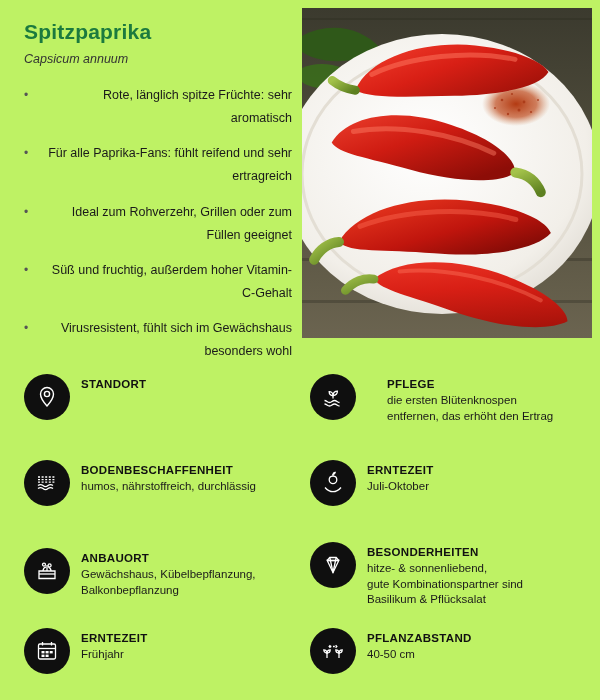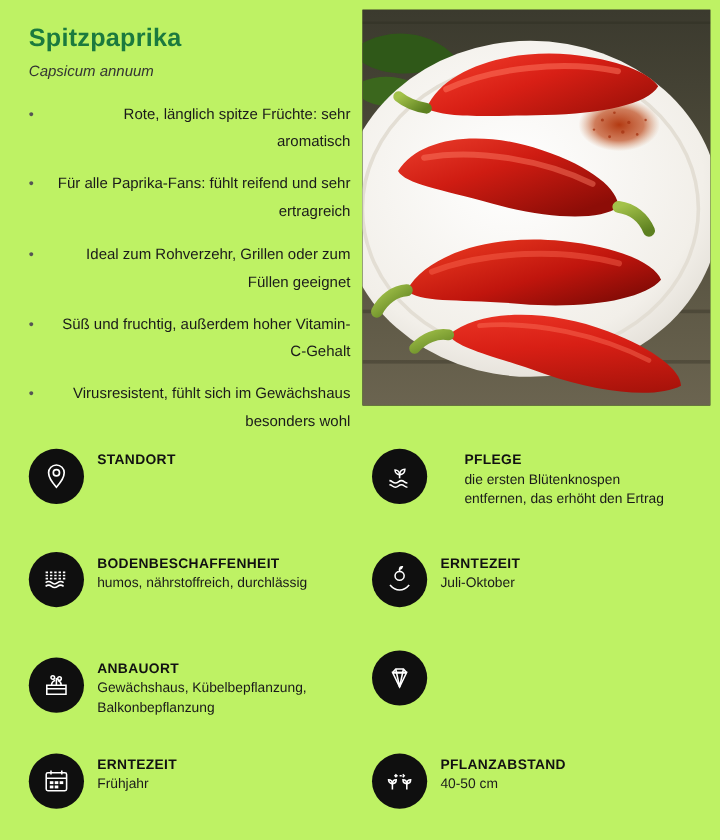--- a/index.html
+++ b/index.html
@@ -350,20 +350,26 @@
 
     <div class="info-item col-r row-r3">
       <div class="badge">
         <svg width="26" height="26" viewBox="0 0 26 26" fill="none" stroke="#ffffff" stroke-width="1.3">
           <path d="M7.2 8.5h11.6L13 20.5 7.2 8.5z"></path>
           <path d="M7.2 8.5l2.6-3h6.4l2.6 3"></path>
           <path d="M9.8 5.5L13 20.5l3.2-15"></path>
           <path d="M7.2 8.5h11.6"></path>
         </svg>
       </div>
+      <div class="info-text">
+        <div class="info-title">BESONDERHEITEN</div>
+        <div class="info-desc">hitze- &amp; sonnenliebend,
+gute Kombinationspartner sind
+Basilikum &amp; Pflücksalat</div>
+      </div>
     </div>
 
     <div class="info-item col-r row-r4">
       <div class="badge">
         <svg width="26" height="26" viewBox="0 0 26 26" fill="none" stroke="#ffffff" stroke-width="1.3">
           <path d="M7 20v-5"></path>
           <path d="M7 15c-2 0-3.2-1.3-3.2-3.2C5.8 11.8 7 13.1 7 15z"></path>
           <path d="M7 15c2 0 3.2-1.3 3.2-3.2C8.2 11.8 7 13.1 7 15z"></path>
           <path d="M19 20v-5"></path>
           <path d="M19 15c-2 0-3.2-1.3-3.2-3.2 2 0 3.2 1.3 3.2 3.2z"></path>

